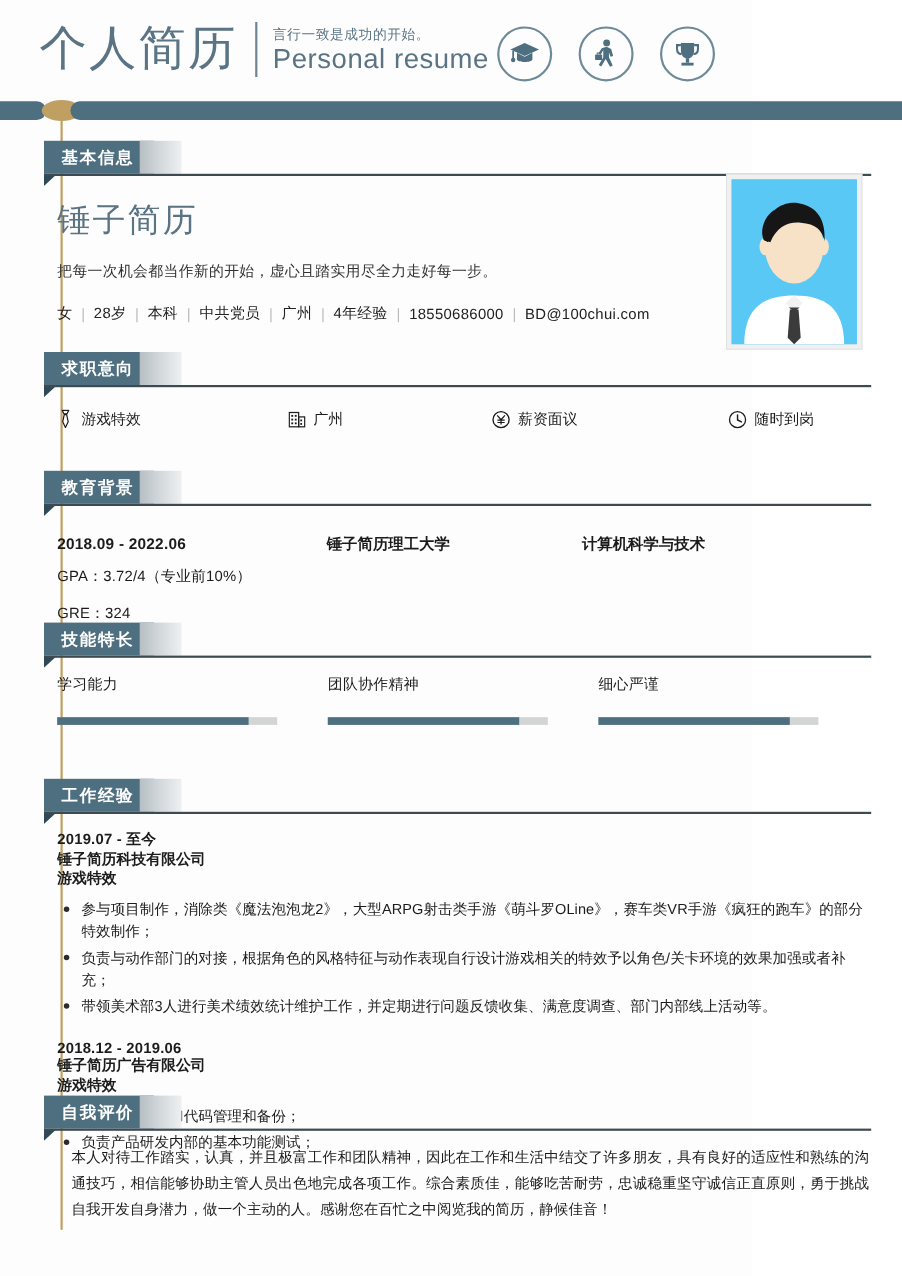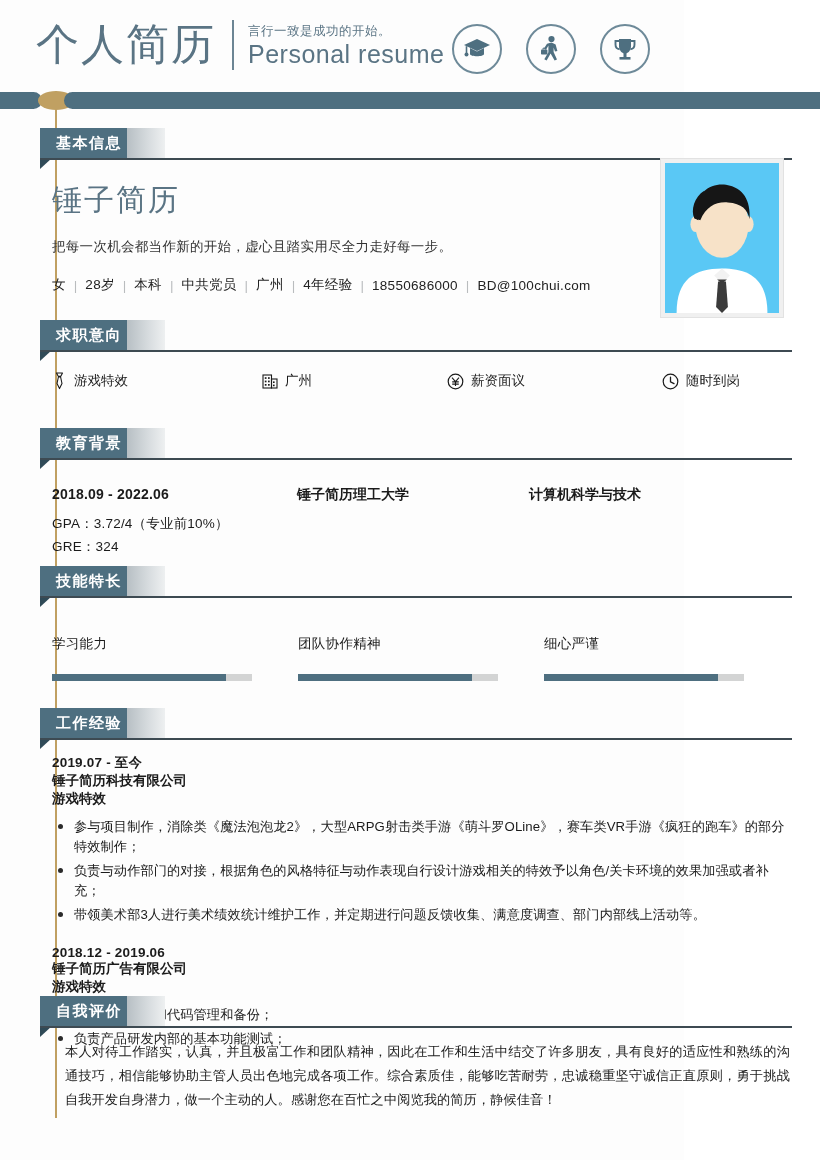--- a/index.html
+++ b/index.html
@@ -109,21 +109,21 @@
   .i1 { width: 210px; } .i2 { width: 185px; } .i3 { width: 215px; }
 
   
   .edu-row { display: flex; margin-top: 28px; font-size: 14px; font-weight: bold; color: #1b1b1b;}
   .edu-date { width: 245px; letter-spacing: .2px;}
   .edu-school { width: 232px; }
   .edu-major { }
   .edu-line { font-size: 13.5px; color: #1b1b1b; margin-top: 11px; letter-spacing: .2px;}
 
   
-  .skills-row { display: flex; margin-top: 39px; font-family: Liberation Mono, monospace; }
+  .skills-row { display: flex; margin-top: 17px; font-family: Liberation Mono, monospace; }
   .skill { width: 266px; }
   .skill-name { font-size: 13.5px; color: #1b1b1b; letter-spacing: .3px;}
   .skill-track { margin-top: 21px; height: 7px; width: 200px; background: #d3d4d4; }
   .skill-fill { height: 7px; background: #4e6f80; }
 
   
   .job { margin-top: 16px; }
   .job-row { display: flex; font-size: 13.5px; font-weight: bold; color: #1b1b1b; flex-direction: column; }
   .job-date { width: 245px; letter-spacing: .2px;}
   .job-comp { width: 232px; }
@@ -302,21 +302,21 @@
       <div class="sec-fold"></div>
       <div class="sec-rule"></div>
     </div>
     <div class="sec-body">
       <div class="edu-row">
         <div class="edu-date">2018.09 - 2022.06</div>
         <div class="edu-school">锤子简历理工大学</div>
         <div class="edu-major">计算机科学与技术</div>
       </div>
       <div class="edu-line">GPA：3.72/4（专业前10%）</div>
-      <div class="edu-line" style="margin-top:5px;">GRE：324</div>
+      <div class="edu-line" style="margin-top:16px;">GRE：324</div>
     </div>
   </div>
 
   <div class="section" style="top:566px;">
     <div class="sec-head">
       <div class="sec-tab">技能特长</div>
       <div class="sec-grad" style="left:127px;"></div>
       <div class="sec-fold"></div>
       <div class="sec-rule"></div>
     </div>

